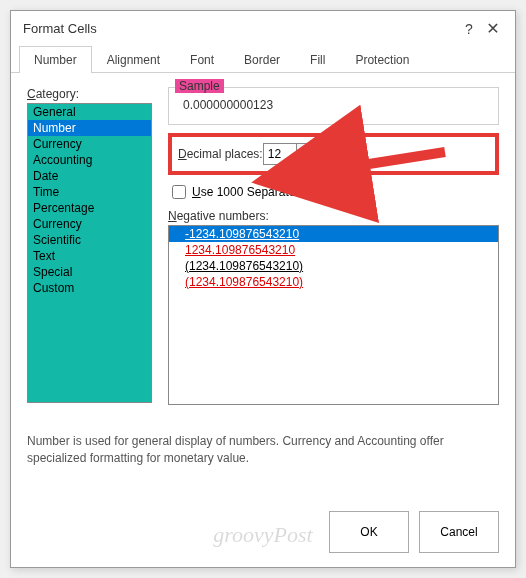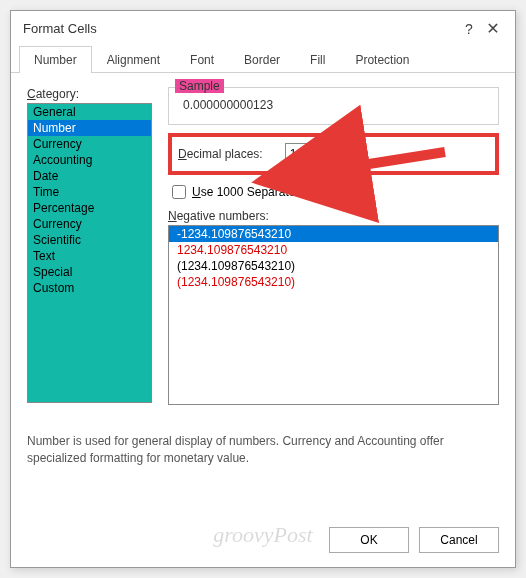--- a/index.html
+++ b/index.html
@@ -17,37 +17,37 @@
 .col-left { width: 125px; }
 .col-right { flex: 1; }
 .label { font-size: 12px; color: #333; margin-bottom: 2px; display: block; }
 .label u { text-decoration: underline; }
 .listbox { border: 1px solid #888; height: 300px; overflow-y: scroll; background: #14b8a6; font-size: 12px; }
 .listbox .item { padding: 1px 5px; cursor: default; }
 .listbox .item.selected { background: #0078d7; color: #fff; }
 .group { border: 1px solid #d0d0d0; padding: 8px 10px 10px 10px; margin-bottom: 8px; position: relative; }
 .group-label { position: absolute; top: -9px; left: 6px; background: #ec4899; padding: 0 4px; font-size: 12px; color: #333; }
 .sample-val { font-size: 12px; color: #333; padding: 2px 4px; }
-.decimal-row { display: flex; align-items: center; gap: 22px; margin: 6px 0 10px 0; padding: 6px; }
+.decimal-row { display: flex; align-items: center; gap: 0; margin: 6px 0 10px 0; padding: 6px; }
 .decimal-row .dlabel { font-size: 12px; color: #333; }
 .spin { display: flex; align-items: stretch; border: 1px solid #888; height: 22px; }
 .spin input { width: 32px; border: none; text-align: left; padding: 0 4px; font-size: 12px; outline: none; }
 .spin .btns { display: flex; flex-direction: column; border-left: 1px solid #888; }
 .spin .btns div { width: 16px; height: 11px; font-size: 7px; line-height: 11px; text-align: center; background: #f5f5f5; cursor: default; }
 .spin .btns div:first-child { border-bottom: 1px solid #888; }
 .highlight { border: 4px solid #e53935; }
 .sep-row { display: flex; align-items: center; gap: 6px; margin-bottom: 10px; padding-left: 4px; }
 .sep-row input[type=checkbox] { width: 14px; height: 14px; }
 .neg-box { border: 1px solid #888; height: 180px; overflow-y: scroll; background: #fff; font-size: 12px; }
-.neg-box .nitem { padding: 1px 8px; cursor: default; }
+.neg-box .nitem { padding: 1px 16px; cursor: default; text-decoration: underline; }
 .neg-box .nitem.selected { background: #0078d7; color: #fff; }
 .neg-box .nitem.red { color: #d00; }
 .desc { font-size: 12px; color: #555; margin-top: 28px; line-height: 1.4; }
 .buttons { display: flex; justify-content: flex-end; gap: 10px; padding: 12px 16px 14px 16px; }
-.buttons button { width: 80px; height: 26px; border: 1px solid #aaa; background: #fff; font-size: 12px; cursor: default; }
+.buttons button { width: 80px; height: 42px; border: 1px solid #aaa; background: #fff; font-size: 12px; cursor: default; }
 .arrow { position: absolute; top: 142px; left: 335px; pointer-events: none; }
 .arrow svg { overflow: visible; }
 .watermark { position: absolute; bottom: 30px; left: 50%; transform: translateX(-50%); font-size: 22px; color: rgba(0,0,0,0.15); font-style: italic; font-family: Georgia, serif; pointer-events: none; }
 ::-webkit-scrollbar { width: 16px; }
 ::-webkit-scrollbar-track { background: #f0f0f0; }
 ::-webkit-scrollbar-thumb { background: #c8c8c8; border: 1px solid #aaa; }
 </style>
 </head>
 <body>
 

